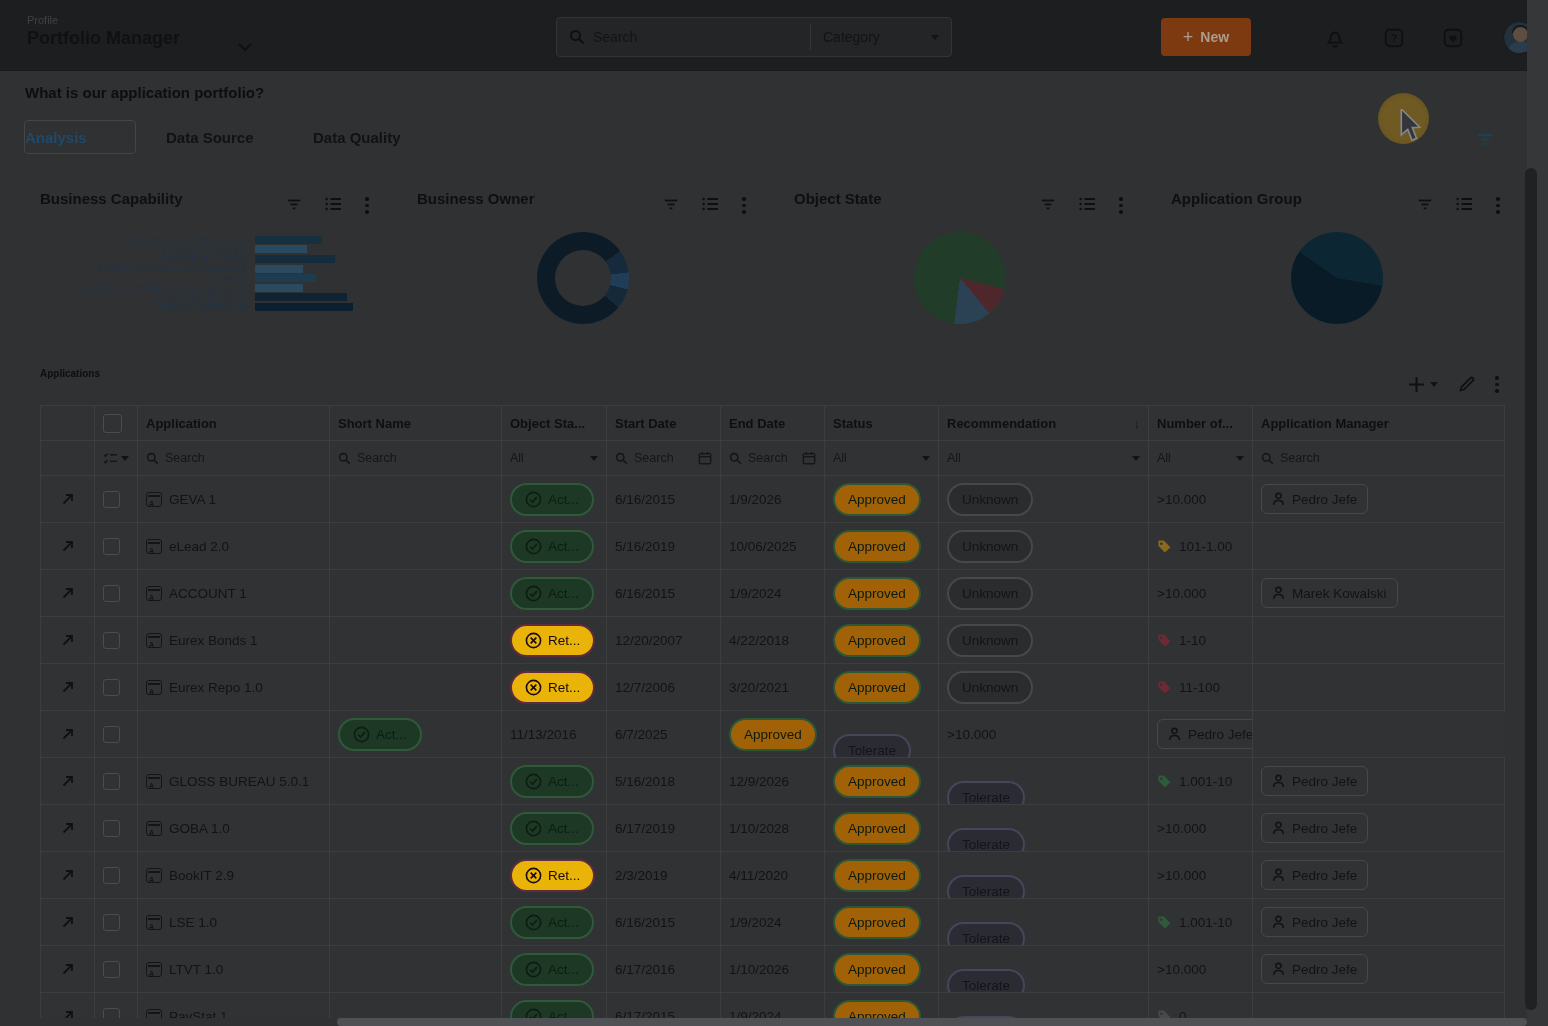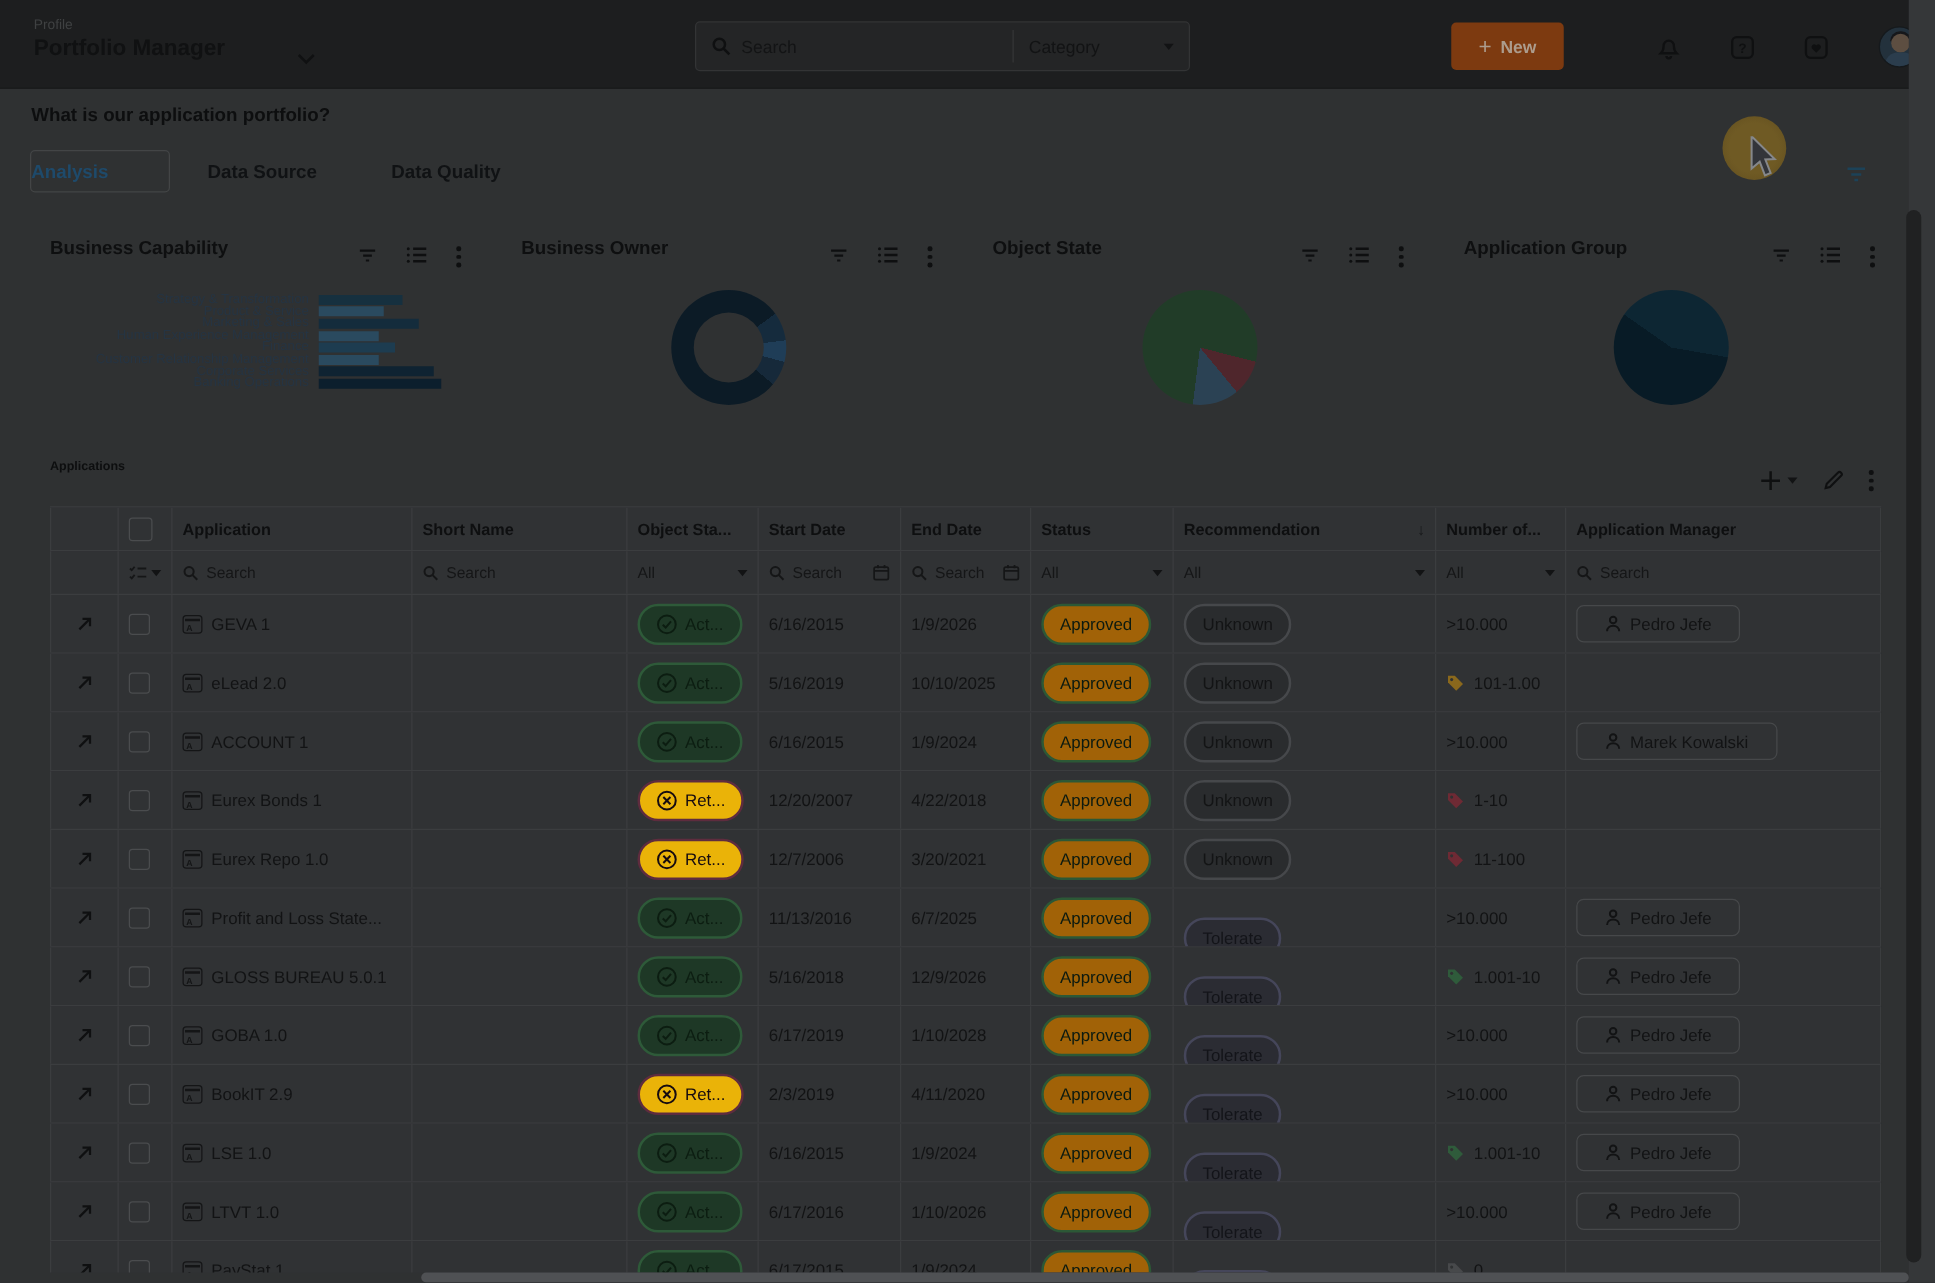--- a/index.html
+++ b/index.html
@@ -117,21 +117,21 @@
   .pill.state-active  { background:#1e3826; border-color:#2e5a39; color:#0c1d11; }
   .pill.state-retired { background:#eab308; border-color:#5e2c3e; color:#170b10; }
   .pill.status-approved { background:#a16207; border-color:#2c5836; color:#0b1a10; }
   .pill.rec-unknown  { background:#2a2c2e; border-color:#46484b; color:#131415; }
   .pill.rec-tolerate { background:#2b2c33; border-color:#45465a; color:#131419;margin-top:32px; }
 
   .cell-text { font-size:13.5px; color:#121314; }
   .num-cell { display:flex; align-items:center; gap:7px; font-size:13.5px; color:#121314; }
 
   .mgr-chip { height:30px; border:1px solid #46484a; border-radius:6px; display:inline-flex;
-    align-items:center; gap:7px; padding:0 22px; font-size:13.5px; color:#121314; cursor:pointer; }
+    align-items:center; gap:7px; padding:0 10px; font-size:13.5px; color:#121314; cursor:pointer; }
 
   
   .v-scroll-track { position:absolute; right:0; top:0; width:21px; height:1026px; background:#353739; }
   .v-scroll-thumb { position:absolute; right:11px; top:168px; width:12px; height:842px; background:#202122; border-radius:6px; cursor:pointer; }
   .h-scroll-thumb { position:absolute; left:337px; bottom:0; width:1190px; height:8px; background:#4f5154; border-radius:4px; cursor:pointer; }
 
   .kebab-dots { display:flex; flex-direction:column; gap:3px; }
   .kebab-dots i { width:3.5px; height:3.5px; border-radius:50%; background:currentColor; display:block; }
 </style>
 </head>
@@ -592,21 +592,21 @@
               <circle cx="9" cy="9" r="7.5"></circle>
               <polyline points="5.5,9.3 8,11.7 12.5,6.5"></polyline>
             </svg>
             <span>Act...</span>
           </span>
         </div>
         <div>
           <span class="cell-text">5/16/2019</span>
         </div>
         <div>
-          <span class="cell-text">10/10/2025</span>
+          <span class="cell-text">10/06/2025</span>
         </div>
         <div>
           <span class="pill status-approved">
             <span>Approved</span>
           </span>
         </div>
         <div>
           <span class="pill rec-unknown">
             <span>Unknown</span>
           </span>
@@ -784,24 +784,20 @@
       <div class="trow data-row">
         <div>
           <svg class="open-arrow" width="14" height="14" viewBox="0 0 14 14" stroke="currentColor" stroke-width="1.8" fill="none">
             <line x1="2.5" y1="11.5" x2="11" y2="3"></line>
             <polyline points="5,3 11,3 11,9"></polyline>
           </svg>
         </div>
         <div>
           <span class="cbox"></span>
         </div>
-        <div>
-          <span class="fs-icon"></span>
-          <span class="app-name">Profit and Loss State...</span>
-        </div>
         <div></div>
         <div>
           <span class="pill state-active">
             <svg width="17" height="17" viewBox="0 0 18 18" fill="none" stroke="currentColor" stroke-width="1.7">
               <circle cx="9" cy="9" r="7.5"></circle>
               <polyline points="5.5,9.3 8,11.7 12.5,6.5"></polyline>
             </svg>
             <span>Act...</span>
           </span>
         </div>

